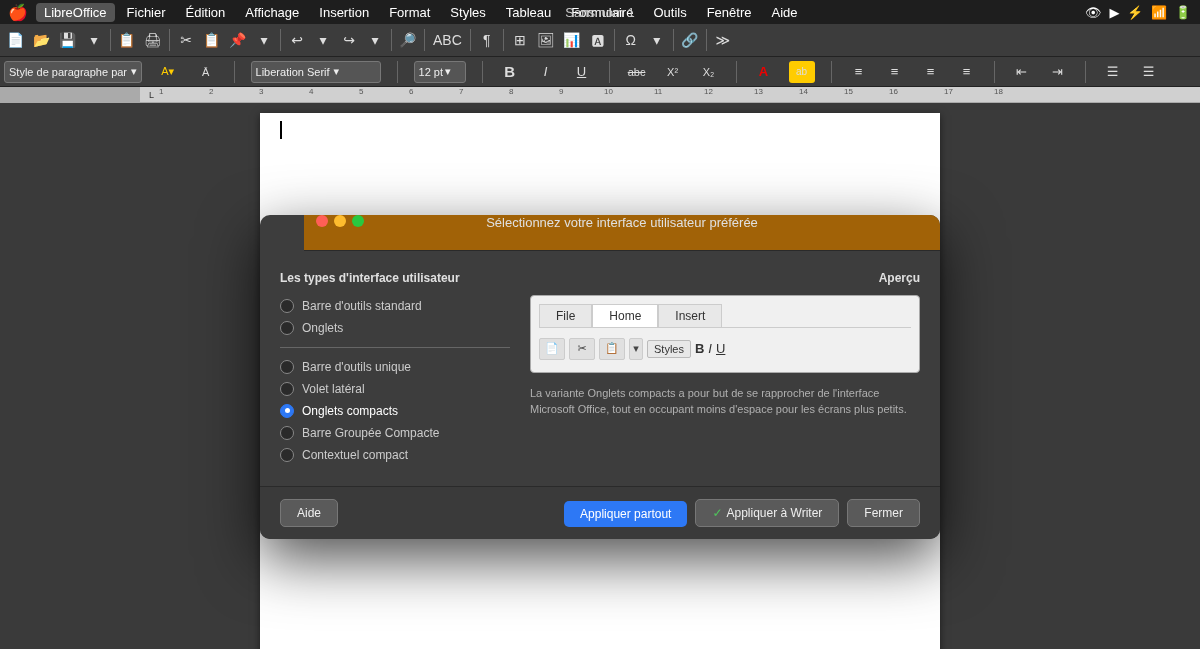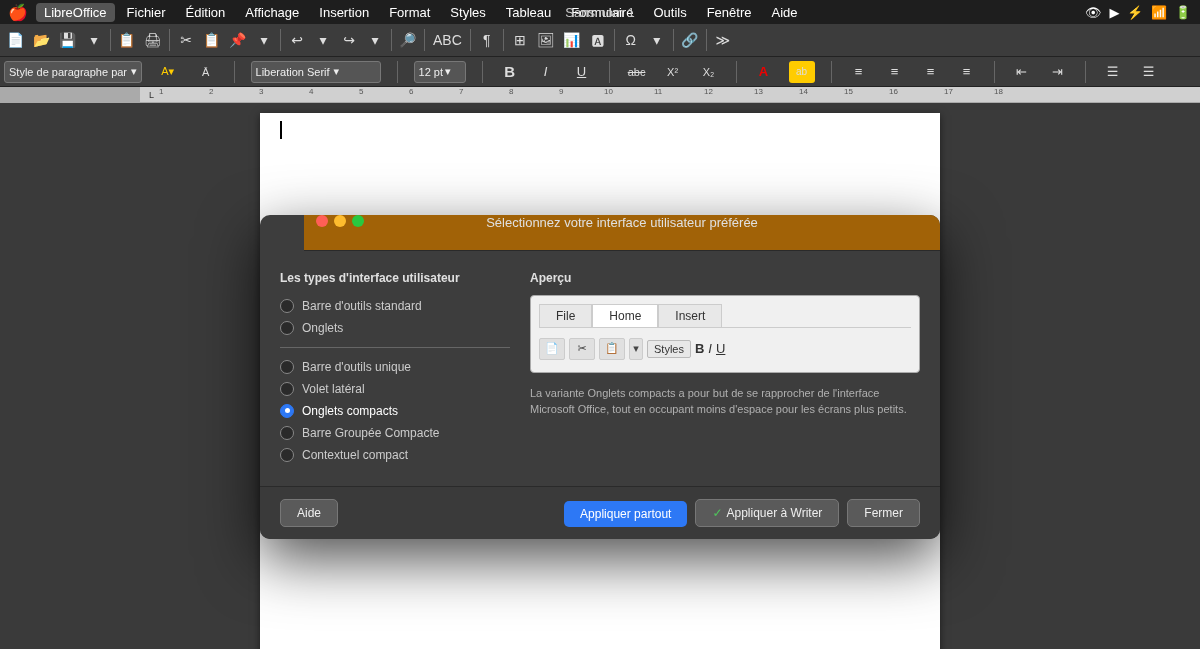--- a/index.html
+++ b/index.html
@@ -298,20 +298,21 @@
 
     
     .right-panel {
       flex: 1;
     }
     .right-header {
       font-size: 12px;
       font-weight: bold;
       color: #e0e0e0;
       margin-bottom: 10px;
+      text-align: right;
     }
     .preview-box {
       background: #f0f0f0;
       border: 1px solid #aaa;
       border-radius: 4px;
       padding: 8px;
       margin-bottom: 12px;
     }
     .preview-tabs {
       display: flex;

